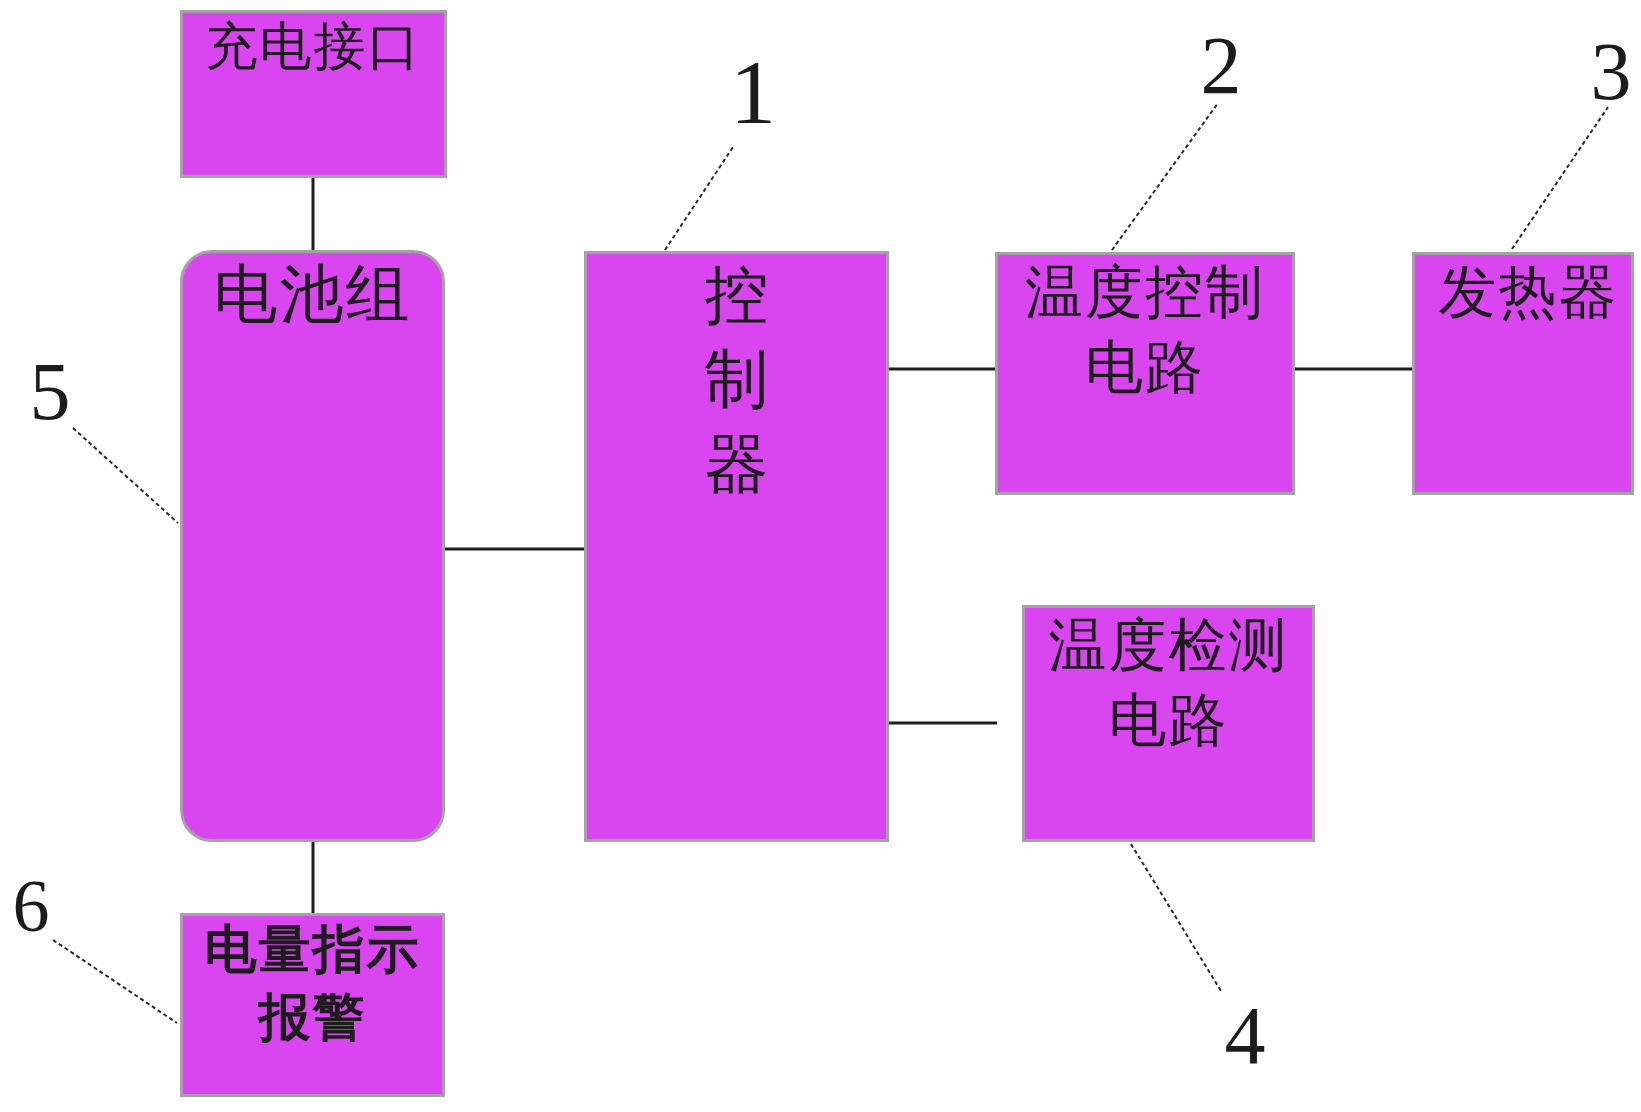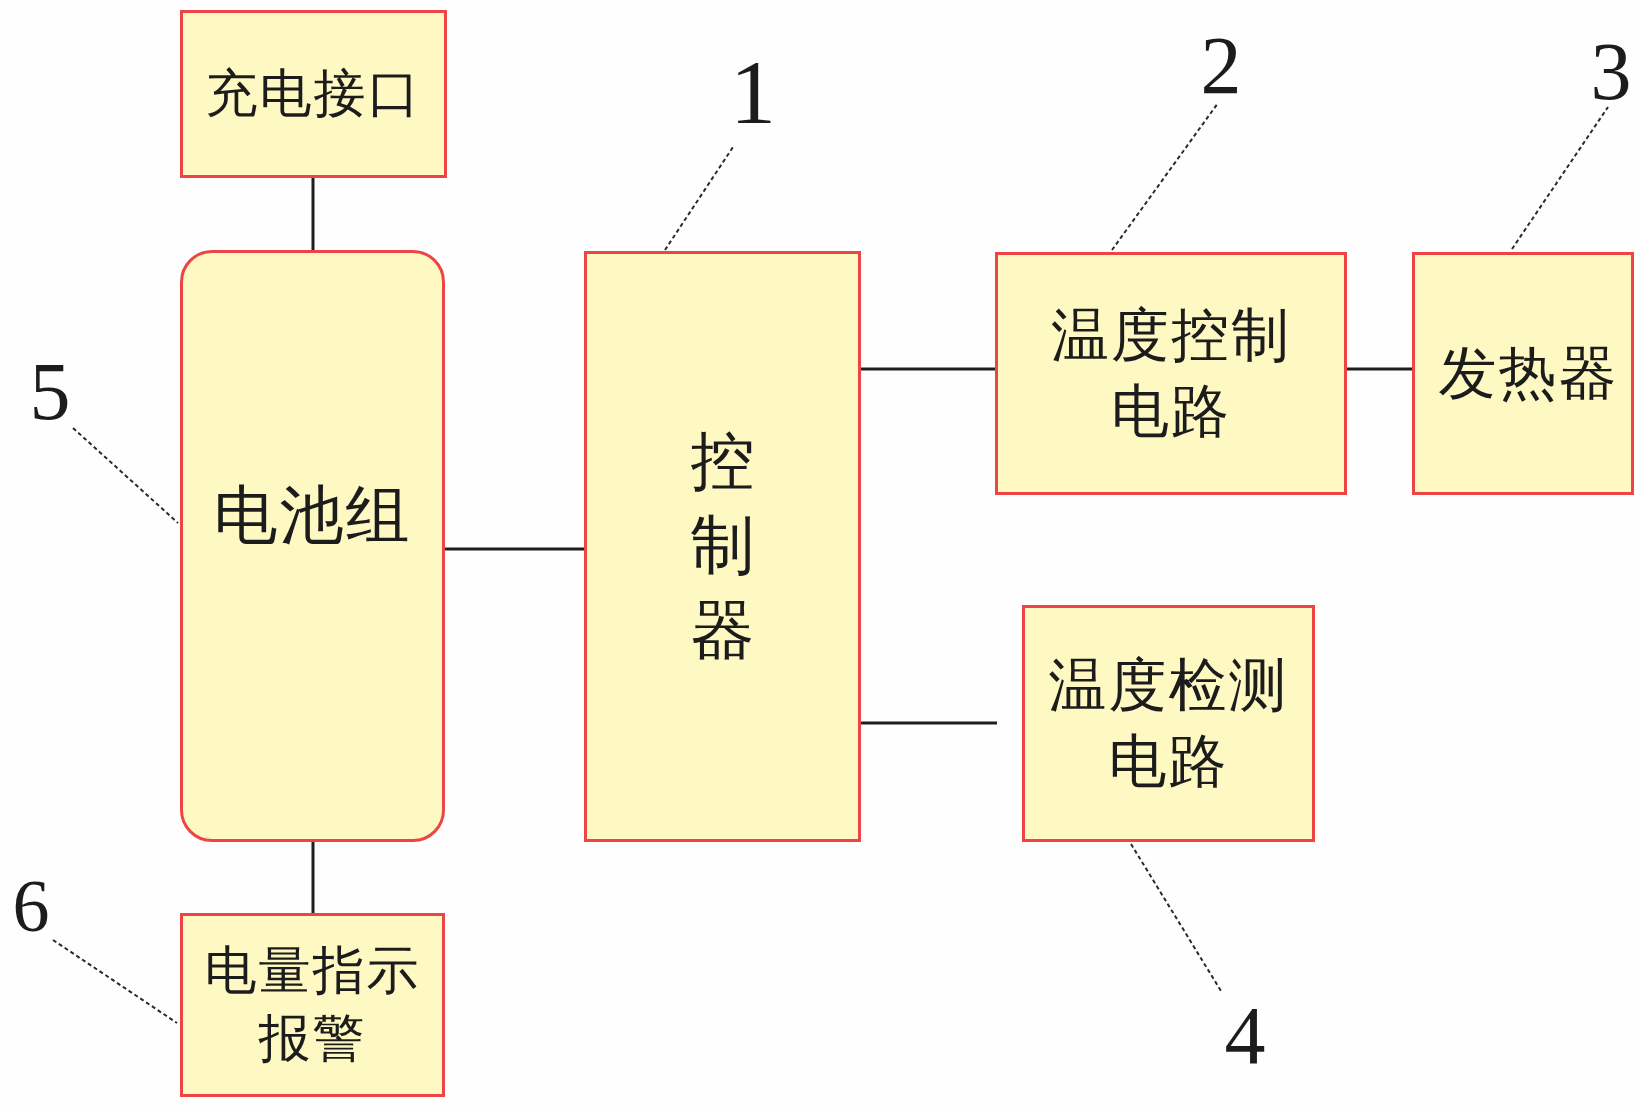--- a/index.html
+++ b/index.html
@@ -28,51 +28,50 @@
     stroke-width: 3;
   }
   .leader {
     stroke: #2a2a2a;
     stroke-width: 2;
     stroke-dasharray: 4 3;
   }
   .box {
     position: absolute;
     box-sizing: border-box;
-    border: 3px solid #ef4444;
-    background: #fef9c3;
+    border: 3px solid #a3a3a3;
+    background: #d946ef;
     display: flex;
-    align-items: center;
     justify-content: center;
   }
   .box .label {
     text-align: center;
     line-height: 1.3;
     letter-spacing: 2px;
     white-space: nowrap;
   }
   .box .label .line {
     display: block;
     white-space: nowrap;
   }
   
   .box-charging-port   { left: 180px; top: 10px;  width: 267px; height: 168px; font-size: 52px; }
   .box-battery-pack    { left: 180px; top: 250px; width: 265px; height: 592px; font-size: 64px; padding-bottom: 60px; border-radius: 32px; }
-  .box-controller      { left: 584px; top: 251px; width: 277px; height: 591px; font-size: 64px; }
+  .box-controller      { left: 584px; top: 251px; width: 305px; height: 591px; font-size: 64px; }
   .box-controller .label {
     width: 1.1em;
     word-break: break-all;
     line-height: 1.32;
     letter-spacing: 0;
     white-space: normal;
   }
-  .box-temp-control    { left: 995px;  top: 252px; width: 352px; height: 243px; font-size: 58px; }
+  .box-temp-control    { left: 995px;  top: 252px; width: 300px; height: 243px; font-size: 58px; }
   .box-heater          { left: 1412px; top: 252px; width: 222px; height: 243px; font-size: 58px; padding-left: 11px; }
   .box-temp-detect     { left: 1022px;  top: 605px; width: 293px; height: 237px; font-size: 58px; }
-  .box-indicator-alarm { left: 180px;  top: 913px; width: 265px; height: 184px; font-size: 52px; }
+  .box-indicator-alarm { left: 180px;  top: 913px; width: 265px; height: 184px; font-size: 52px; font-weight: bold; }
   
   .ref {
     position: absolute;
     transform: translate(-50%, -50%);
     font-family: "Liberation Serif", serif;
     font-size: 82px;
     color: #1c1c1c;
     line-height: 1;
   }
   .ref-1 { left: 753px;  top: 92px; font-size: 92px; }

